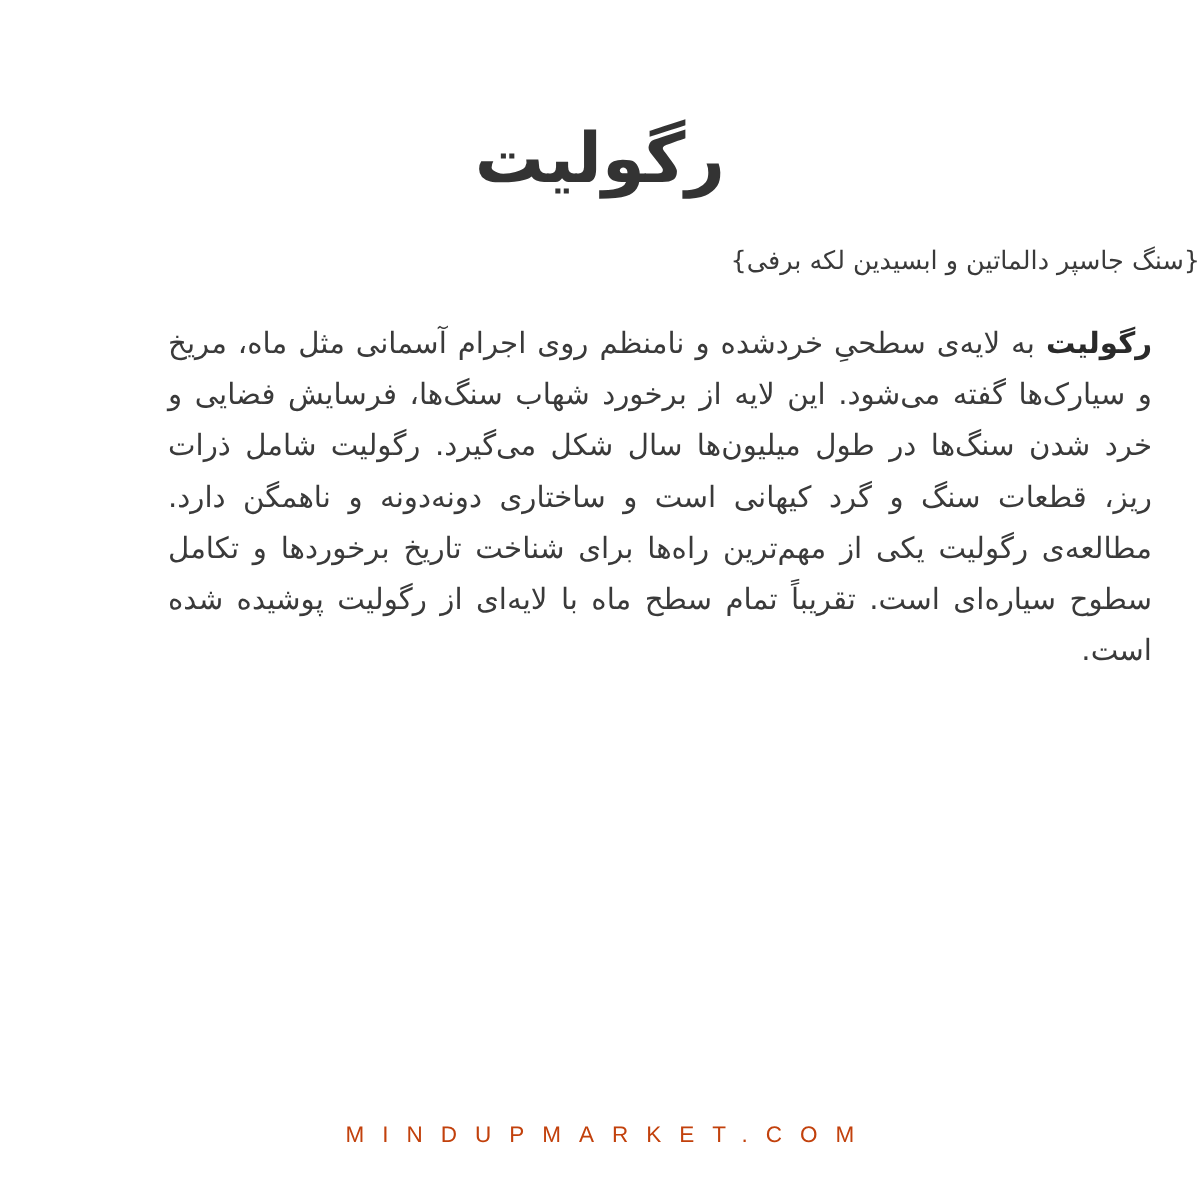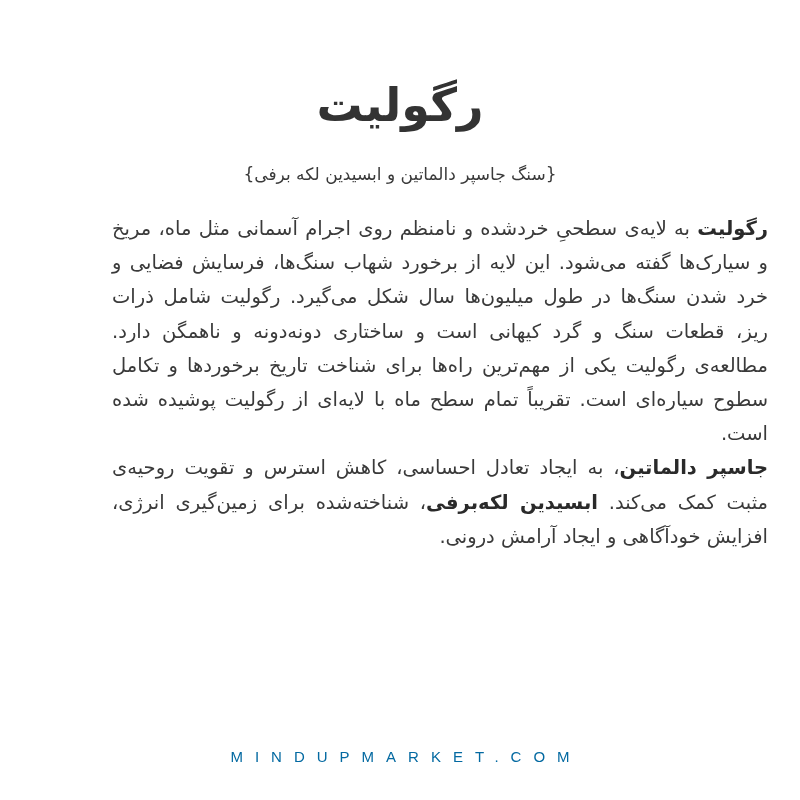--- a/index.html
+++ b/index.html
@@ -1,27 +1,26 @@
 <!DOCTYPE html>
 <html><head>
 <meta charset="utf-8">
 <style>
   html, body { margin:0; padding:0; }
   body { width:800px; height:800px; background:#ffffff; overflow:hidden; position:relative; font-family:"DejaVu Sans", sans-serif; color:#3a3a3a; }
   .title { position:absolute; top:78px; left:0; width:800px; text-align:center; font-size:46px; font-weight:bold; color:#333333; direction:rtl; }
-  .subtitle { position:absolute; top:164px; left:0; width:800px; text-align:center; font-size:17px; color:#3a3a3a; direction:rtl; }
+  .subtitle { position:absolute; top:164px; left:0; width:800px; font-size:17px; color:#3a3a3a; direction:rtl; }
   .body { position:absolute; top:212px; left:72px; width:656px; direction:rtl; text-align:justify; text-align-last:right; font-size:19.5px; line-height:34.2px; color:#3a3a3a;margin-left:40px; }
   .body p { margin:0; }
   .body b { color:#2a2a2a; }
-  .footer { position:absolute; top:748px; left:0; width:800px; text-align:center; font-family:"Liberation Sans", sans-serif; font-size:15px; letter-spacing:12px; color:#0369a1; padding-left:12px; box-sizing:border-box; }
+  .footer { position:absolute; top:748px; left:0; width:800px; text-align:center; font-family:"Liberation Sans", sans-serif; font-size:15px; letter-spacing:12px; color:#c2410c; padding-left:12px; box-sizing:border-box; }
 </style>
 </head>
 <body>
 
 <div class="title">رگولیت</div>
 <div class="subtitle">{سنگ جاسپر دالماتین و ابسیدین لکه برفی}</div>
 
 <div class="body">
   <p><b>رگولیت</b><span> به لایه‌ی سطحیِ خردشده و نامنظم روی اجرام آسمانی مثل ماه، مریخ و سیارک‌ها گفته می‌شود. این لایه از برخورد شهاب سنگ‌ها، فرسایش فضایی و خرد شدن سنگ‌ها در طول میلیون‌ها سال شکل می‌گیرد. رگولیت شامل ذرات ریز، قطعات سنگ و گرد کیهانی است و ساختاری دونه‌دونه و ناهمگن دارد. مطالعه‌ی رگولیت یکی از مهم‌ترین راه‌ها برای شناخت تاریخ برخوردها و تکامل سطوح سیاره‌ای است. تقریباً تمام سطح ماه با لایه‌ای از رگولیت پوشیده شده است.</span></p>
-  <p><b>جاسپر دالماتین</b><span>، به ایجاد تعادل احساسی، کاهش استرس و تقویت روحیه‌ی مثبت کمک می‌کند. </span><b>ابسیدین لکه‌برفی</b><span>، شناخته‌شده برای زمین‌گیری انرژی، افزایش خودآگاهی و ایجاد آرامش درونی.</span></p>
 </div>
 
 <div class="footer">MINDUPMARKET.COM</div>
 
 </body></html>

